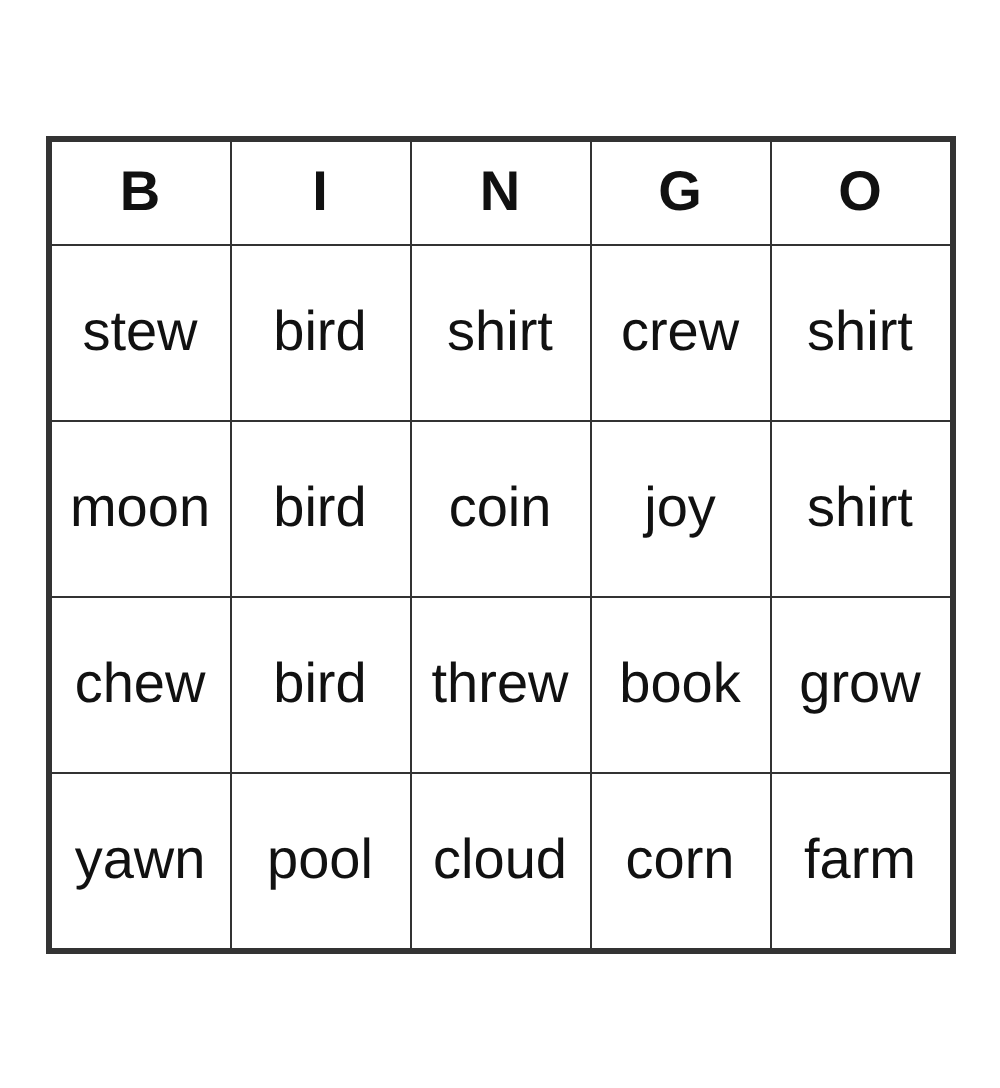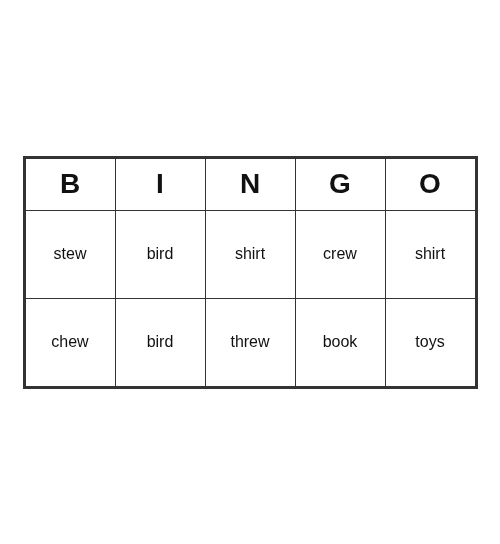--- a/index.html
+++ b/index.html
@@ -27,21 +27,21 @@
       border-collapse: collapse;
     }
 
     .bingo-table td,
     .bingo-table th {
       border: 1.5px solid #333;
       text-align: center;
       vertical-align: middle;
       width: 90px;
       height: 88px;
-      font-size: 16px;
+      font-size: 28px;
       color: #111;
     }
 
     .bingo-table th {
       font-size: 28px;
       font-weight: bold;
       height: 52px;
       background: #fff;
     }
   </style>
@@ -61,21 +61,35 @@
     </thead>
     <tbody id="bingo-body">
     <tr>
           <td>stew</td>
           <td>bird</td>
           <td>shirt</td>
           <td>crew</td>
           <td>shirt</td>
         </tr>
         <tr>
+          <td>moon</td>
+          <td>bird</td>
+          <td>coin</td>
+          <td>joy</td>
+          <td>shirt</td>
+        </tr>
+        <tr>
           <td>chew</td>
           <td>bird</td>
           <td>threw</td>
           <td>book</td>
-          <td>toys</td>
+          <td>grow</td>
+        </tr>
+        <tr>
+          <td>yawn</td>
+          <td>pool</td>
+          <td>cloud</td>
+          <td>corn</td>
+          <td>farm</td>
         </tr>
       </tbody>
   </table>
 </div>
 
 </body></html>

